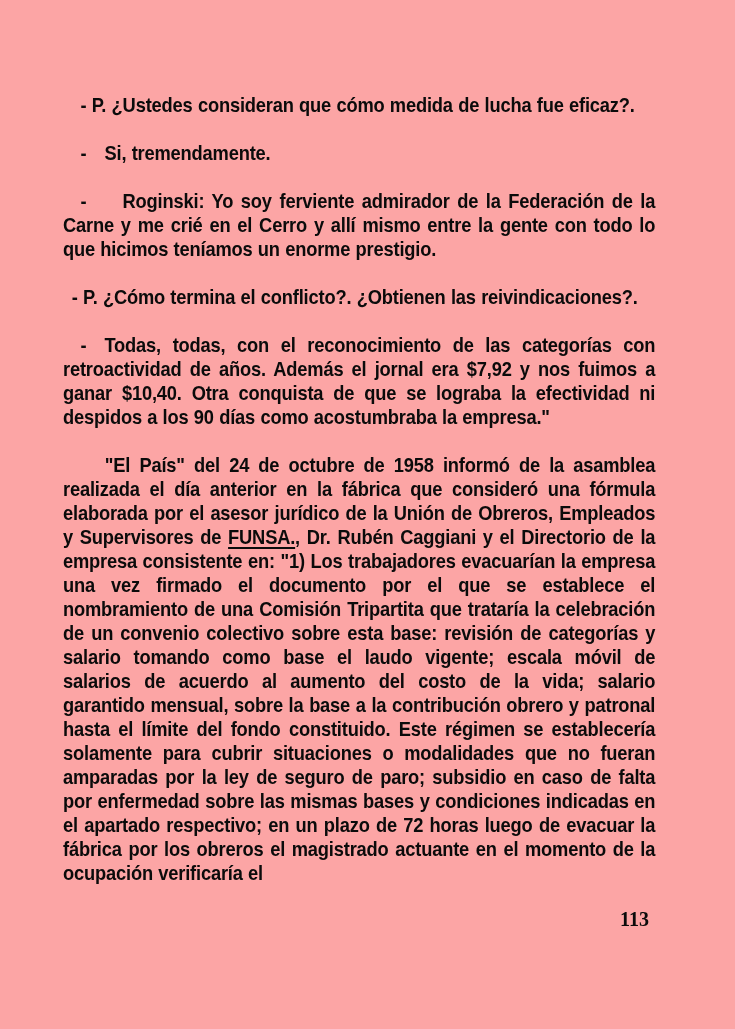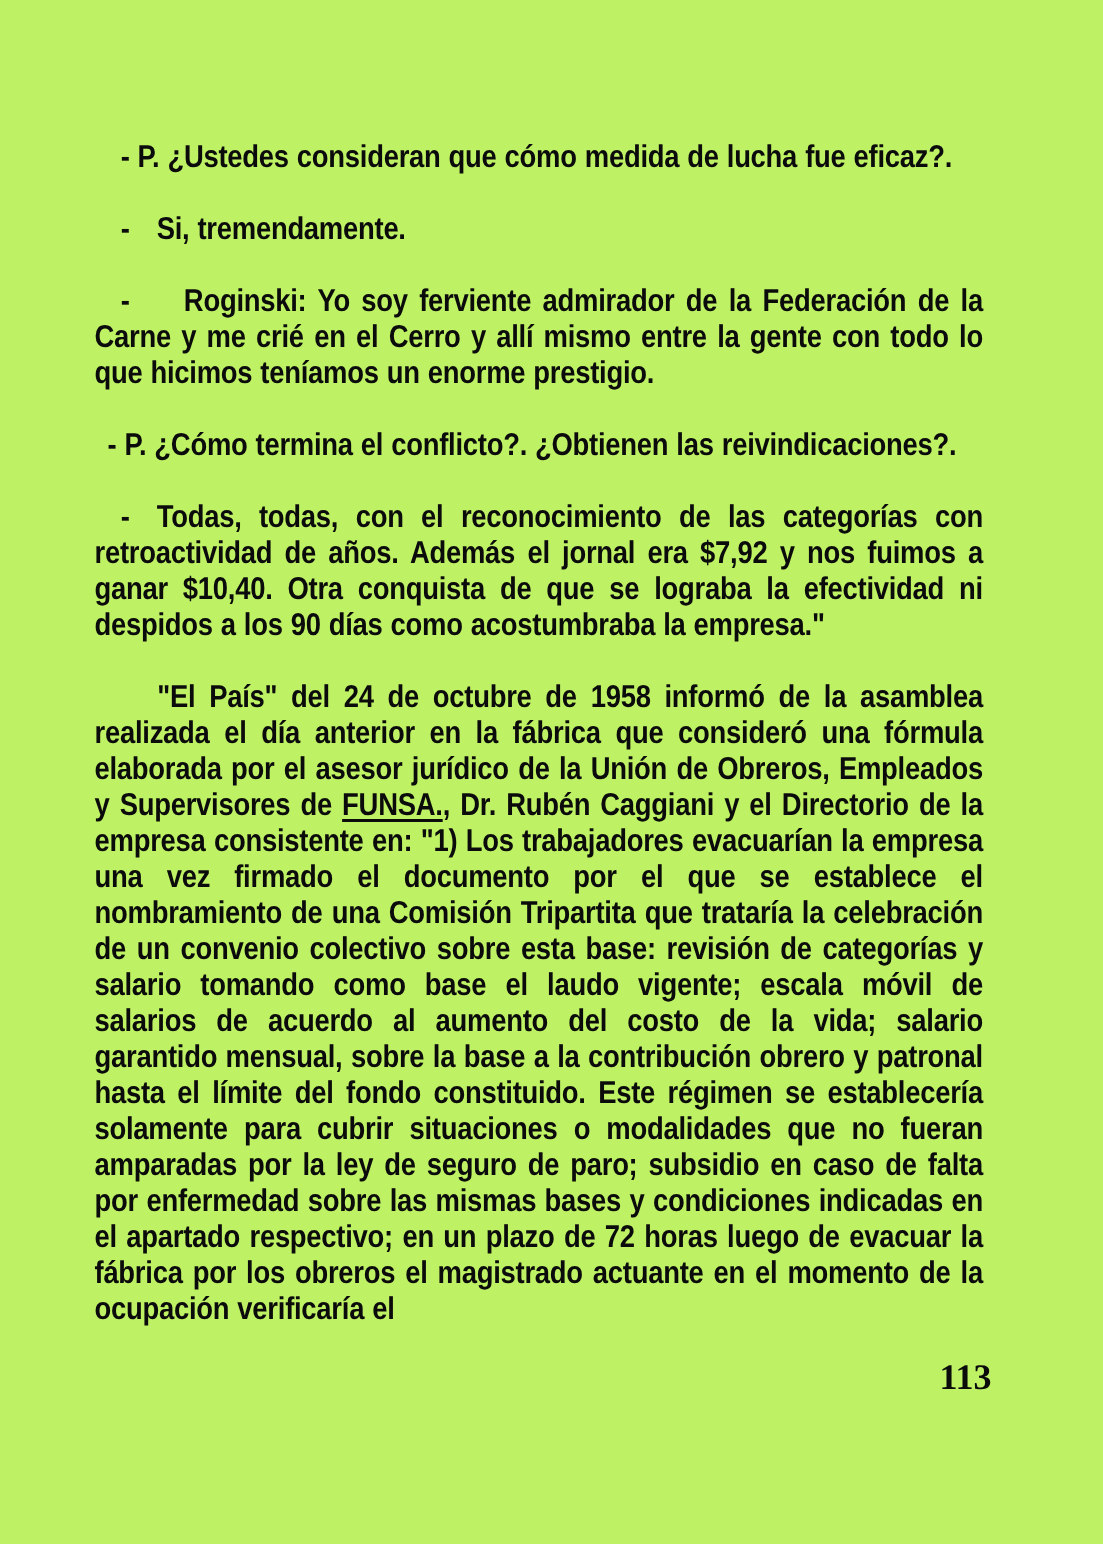--- a/index.html
+++ b/index.html
@@ -4,21 +4,21 @@
 <style>
   html, body {
     margin: 0;
     padding: 0;
     background: #ffffff;
   }
   .page {
     position: relative;
     width: 735px;
     height: 1029px;
-    background: #bef264;
+    background: #fca5a5;
     overflow: hidden;
     font-family: "Liberation Sans", sans-serif;
     color: #0b0b0b;
   }
   .text-block {
     position: absolute;
     left: 63px;
     top: 93px;
     width: 680px;
     transform: scaleX(0.871);
@@ -42,24 +42,24 @@
   .indent-10 { text-indent: 10px; }
   .indent-48 { text-indent: 48px; }
   .funsa-underline {
     text-decoration: underline;
     text-decoration-thickness: 2px;
     text-underline-offset: 3px;
   }
   .page-number {
     position: absolute;
     top: 905px;
-    right: 74px;
+    right: 86px;
     font-family: "Liberation Serif", serif;
     font-weight: 700;
-    font-size: 24px;
+    font-size: 20px;
     line-height: 28px;
     color: #0b0b0b;
   }
 </style>
 </head>
 <body>
 
 <div class="page">
   <div class="text-block">
     <p class="para single-line indent-20">- P. ¿Ustedes consideran que cómo medida de lucha fue eficaz?.</p>

